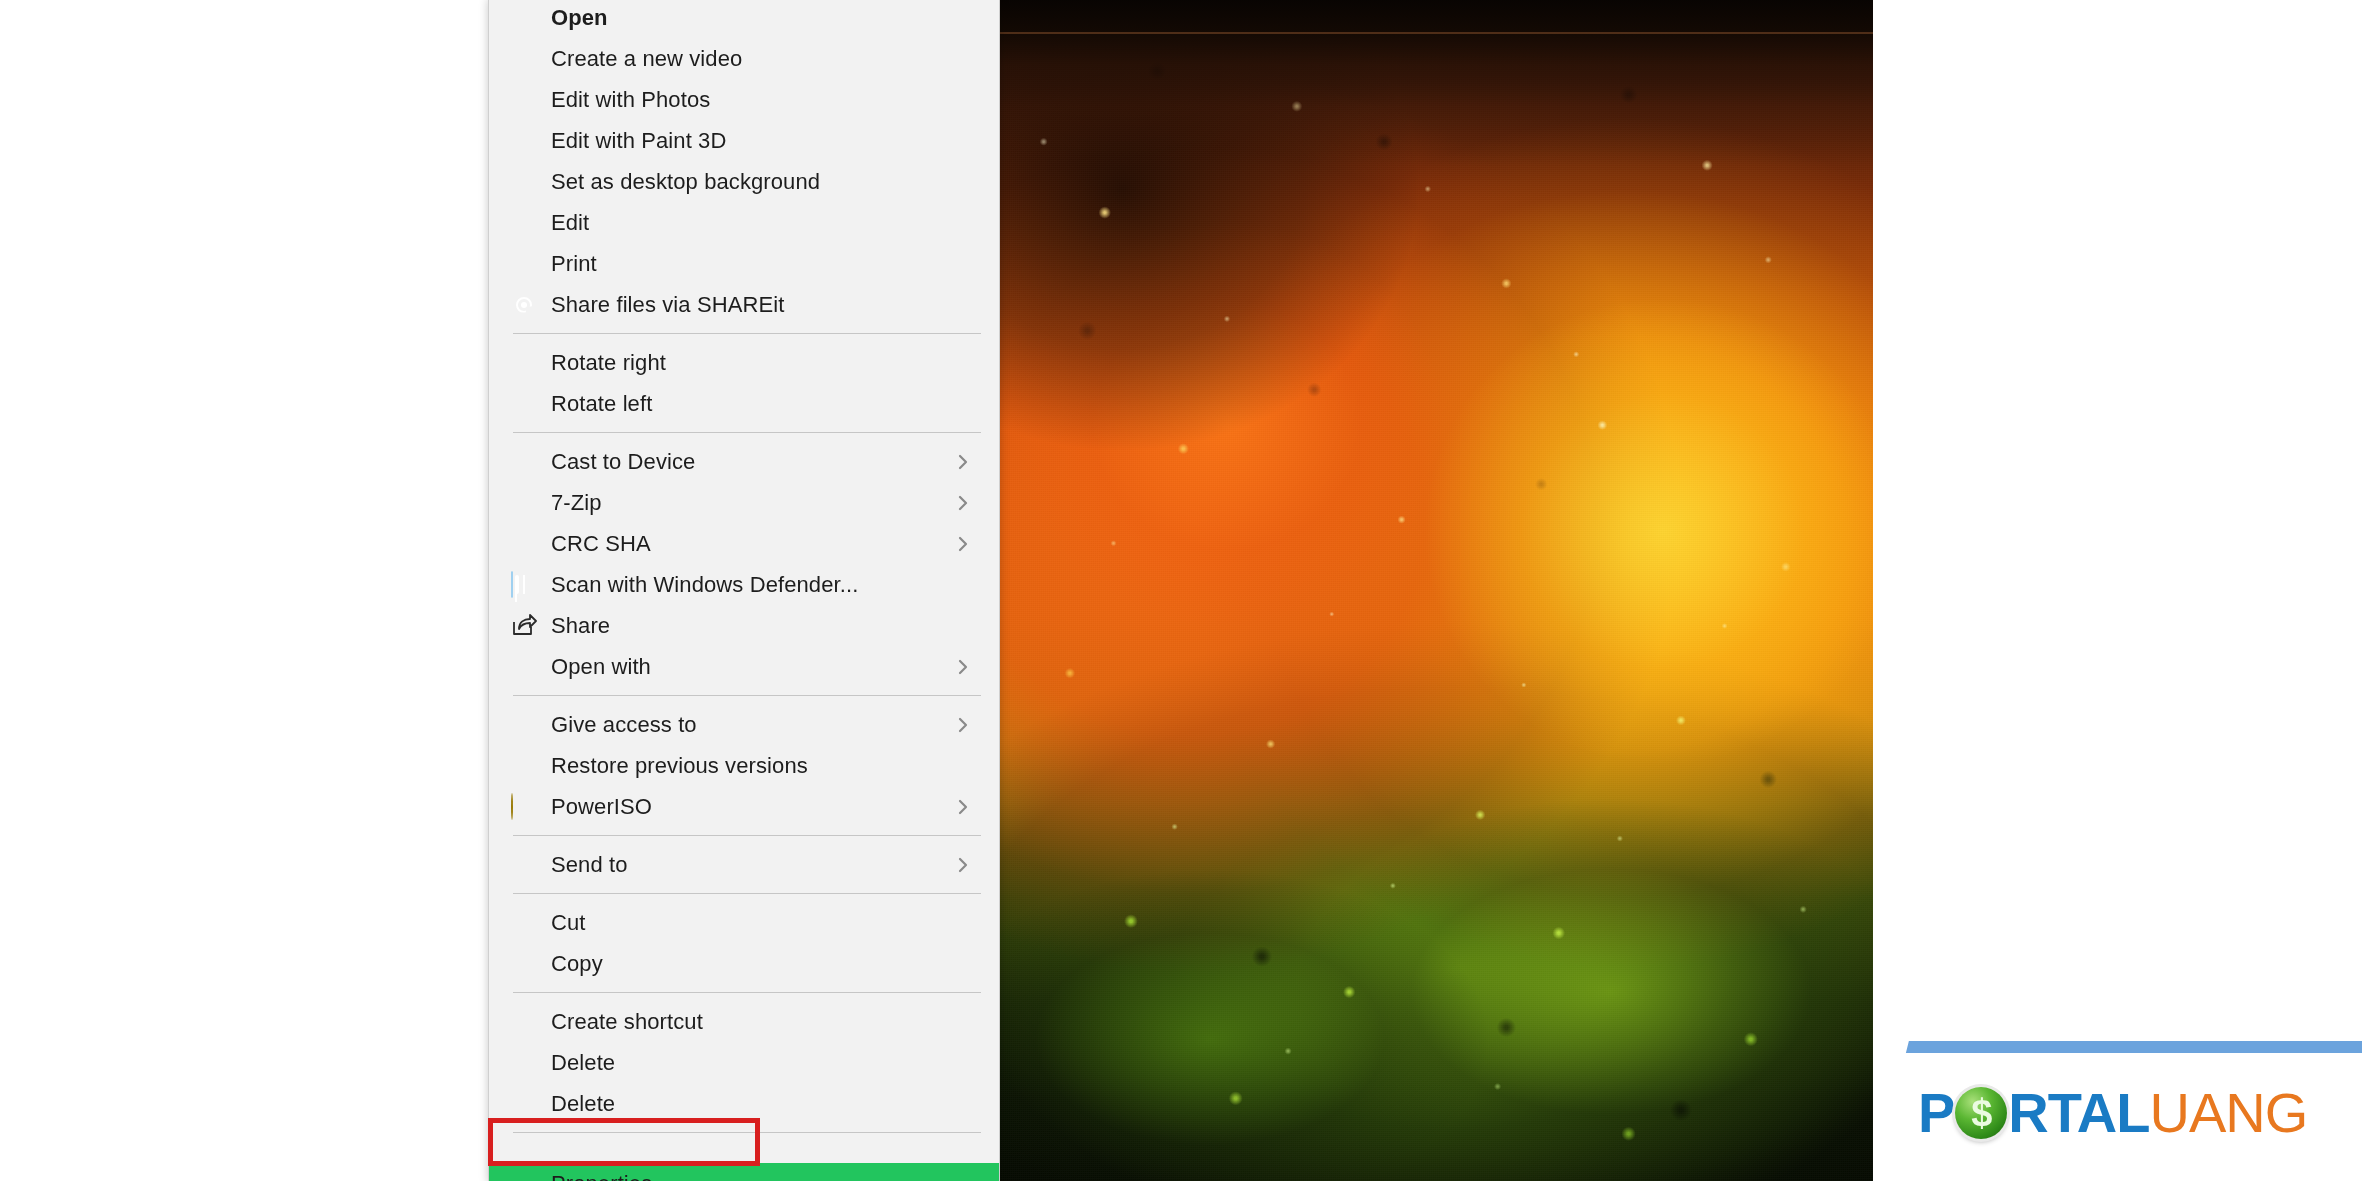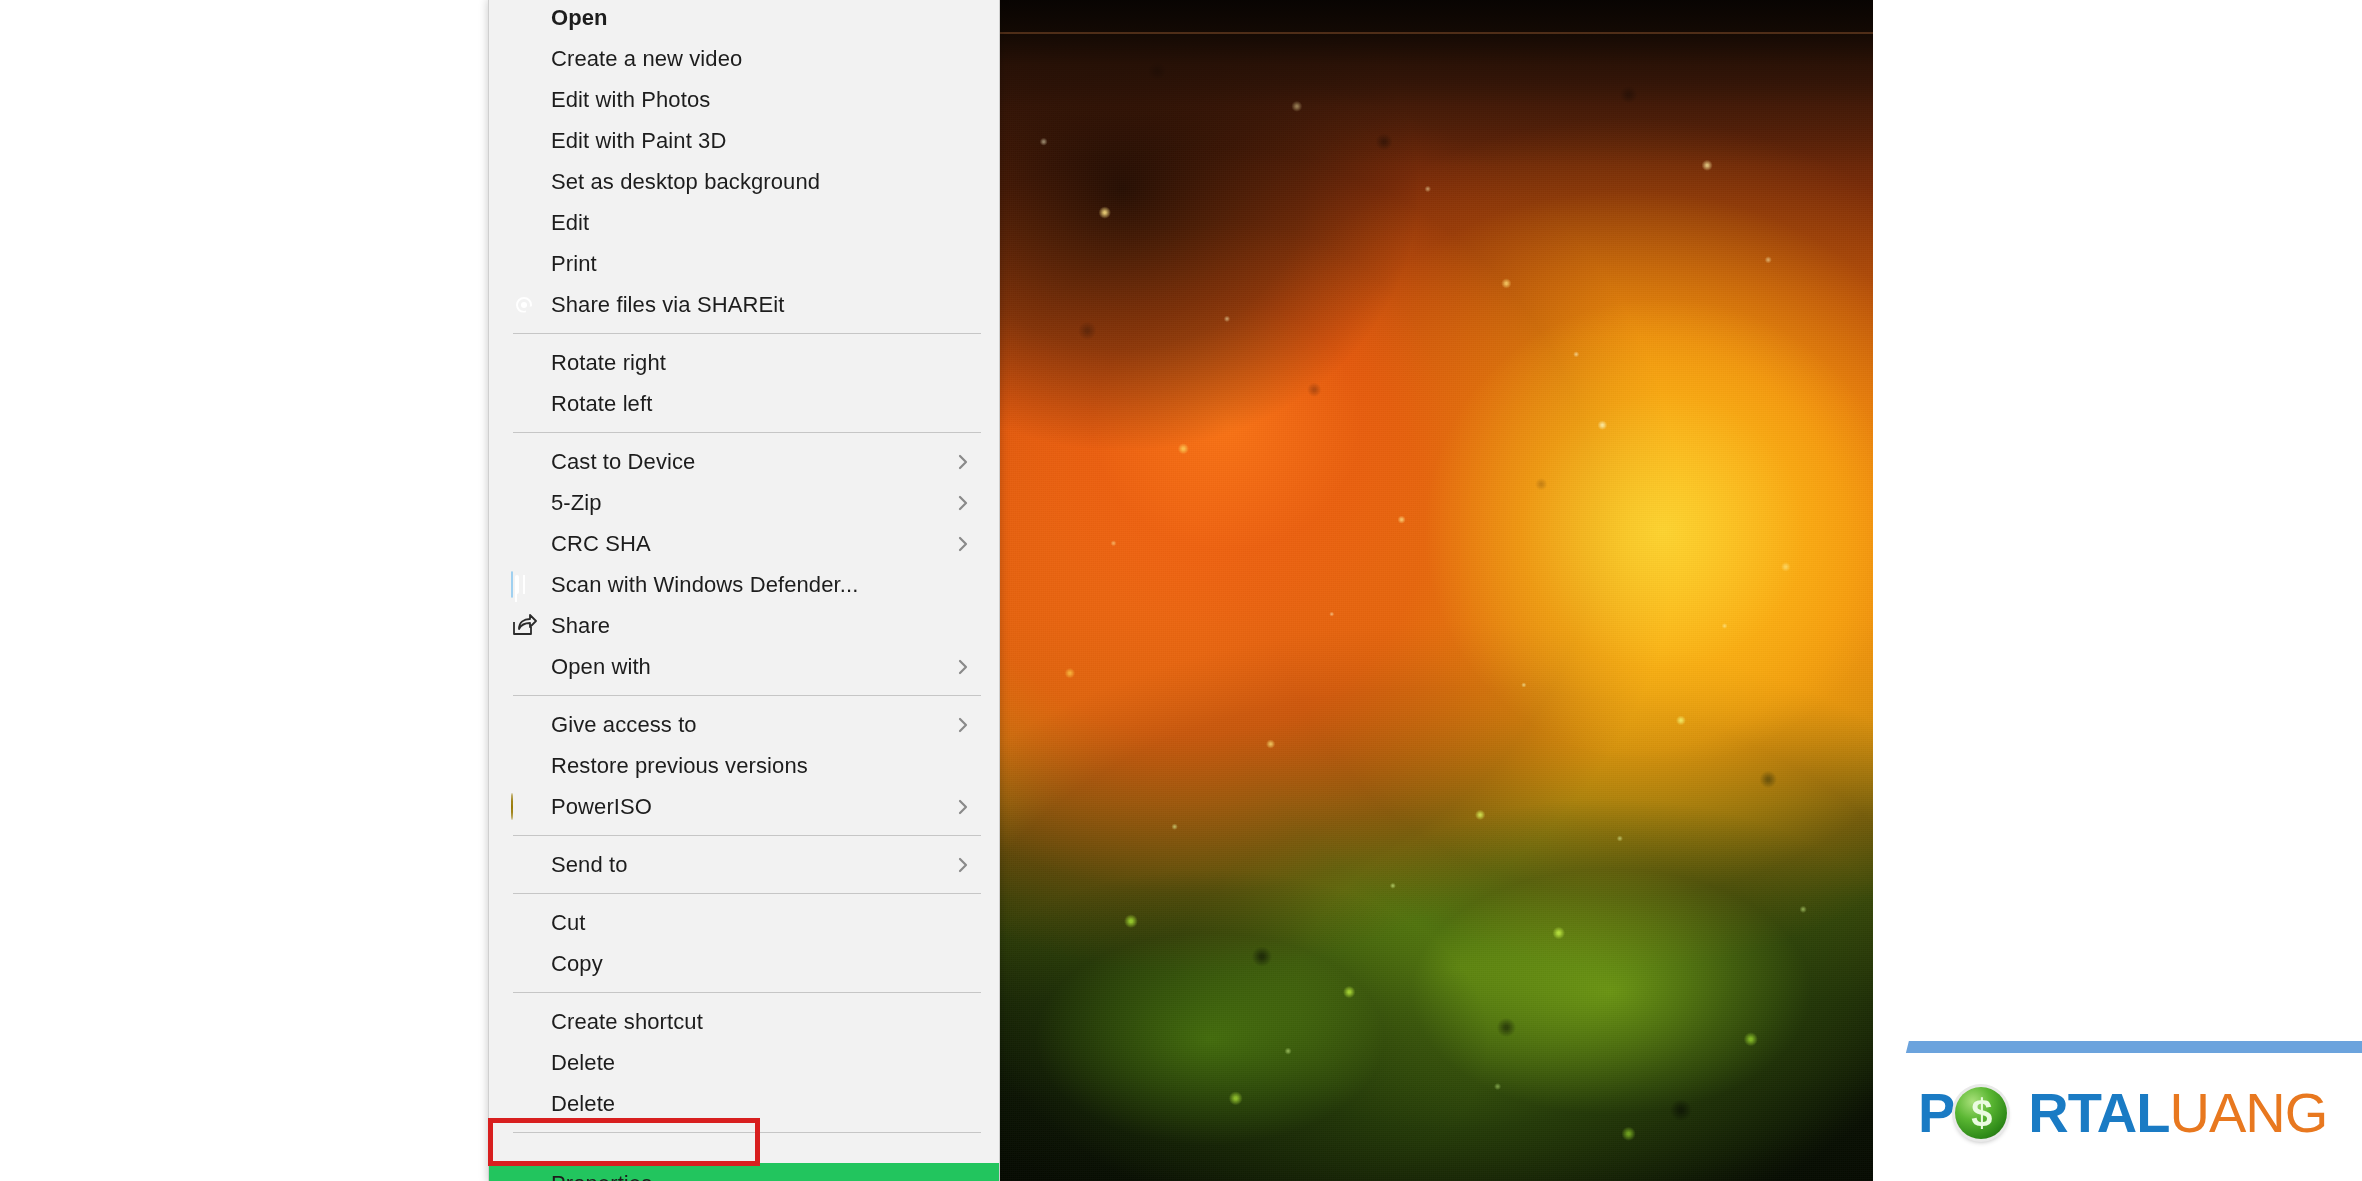--- a/index.html
+++ b/index.html
@@ -292,21 +292,21 @@
     top: 44px;
     font-size: 56px;
     font-weight: bold;
     letter-spacing: -1px;
     line-height: 1;
     white-space: nowrap;
     display: flex;
     align-items: center;
   }
   .wm-portal-a { color: #1a7bc4; }
-  .wm-portal-b { color: #1a7bc4; margin-left: 20px; }
+  .wm-portal-b { color: #1a7bc4; }
   .wm-uang { color: #e8781f; font-weight: normal; text-align: right; }
   .wm-coin {
     display: inline-block;
     width: 52px; height: 52px;
     border-radius: 50%;
     background: radial-gradient(circle at 34% 28%, #a9e07a 0%, #5bb733 36%, #2e8a18 72%, #1d5c0e 100%);
     box-shadow: 0 0 0 3px #e9e9e9, 0 3px 5px rgba(0,0,0,0.3);
     position: relative;
     margin: 0 1px;
     vertical-align: middle;
@@ -377,21 +377,21 @@
       <div class="menu-sep"></div>
       <div class="menu-item">
         <span class="label">Cast to Device</span>
         <span class="arrow">
           <svg viewBox="0 0 16 16" width="16" height="16" aria-hidden="true">
             <path d="M5 2 L11 8 L5 14" fill="none" stroke="#8a8a8a" stroke-width="2.2" stroke-linecap="round" stroke-linejoin="round"></path>
           </svg>
         </span>
       </div>
       <div class="menu-item">
-        <span class="label">5-Zip</span>
+        <span class="label">7-Zip</span>
         <span class="arrow">
           <svg viewBox="0 0 16 16" width="16" height="16" aria-hidden="true">
             <path d="M5 2 L11 8 L5 14" fill="none" stroke="#8a8a8a" stroke-width="2.2" stroke-linecap="round" stroke-linejoin="round"></path>
           </svg>
         </span>
       </div>
       <div class="menu-item">
         <span class="label">CRC SHA</span>
         <span class="arrow">
           <svg viewBox="0 0 16 16" width="16" height="16" aria-hidden="true">

